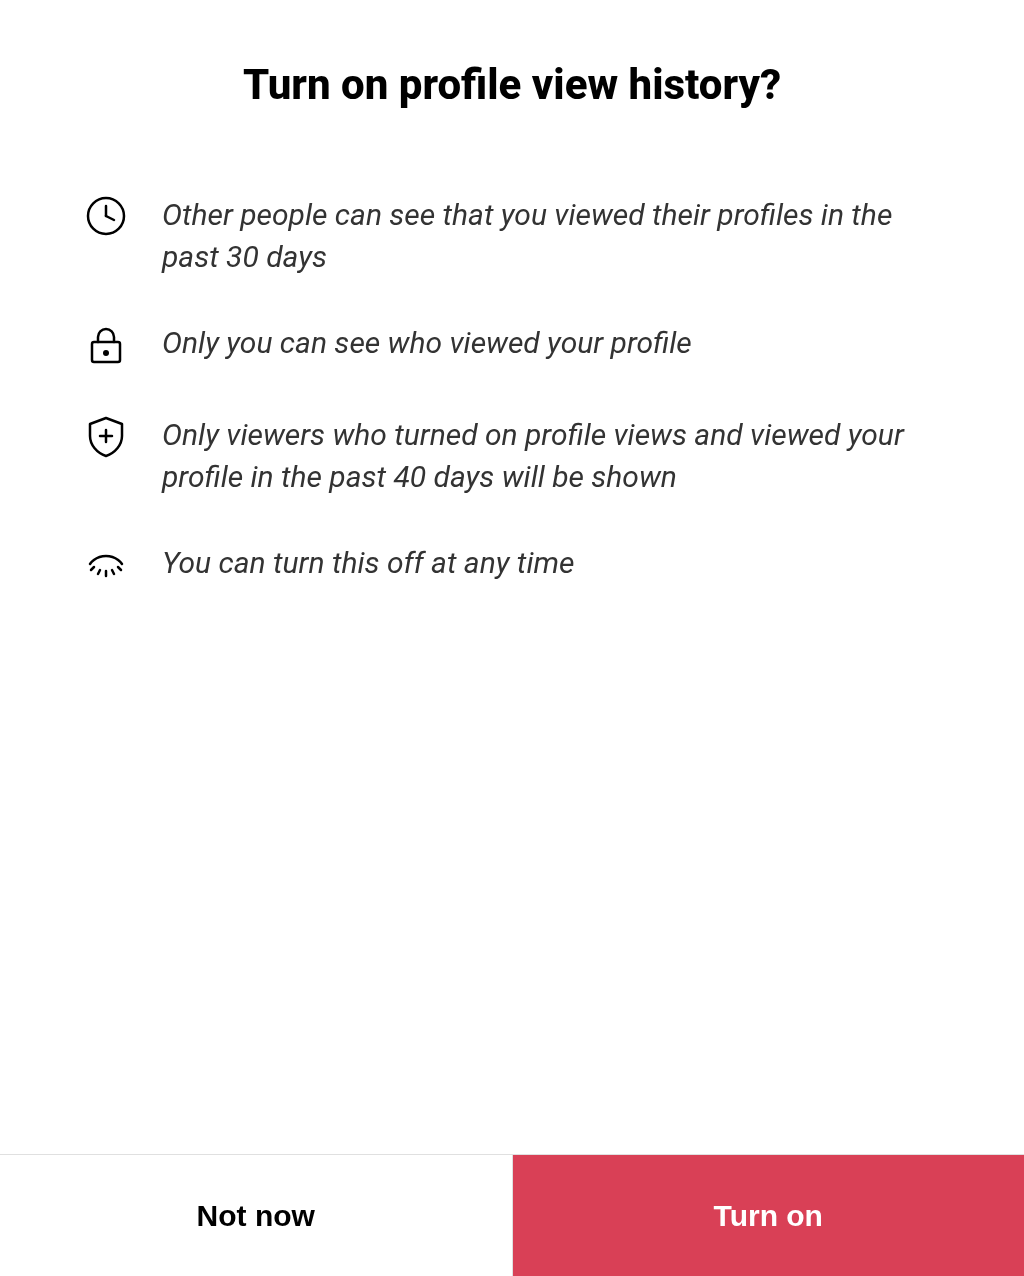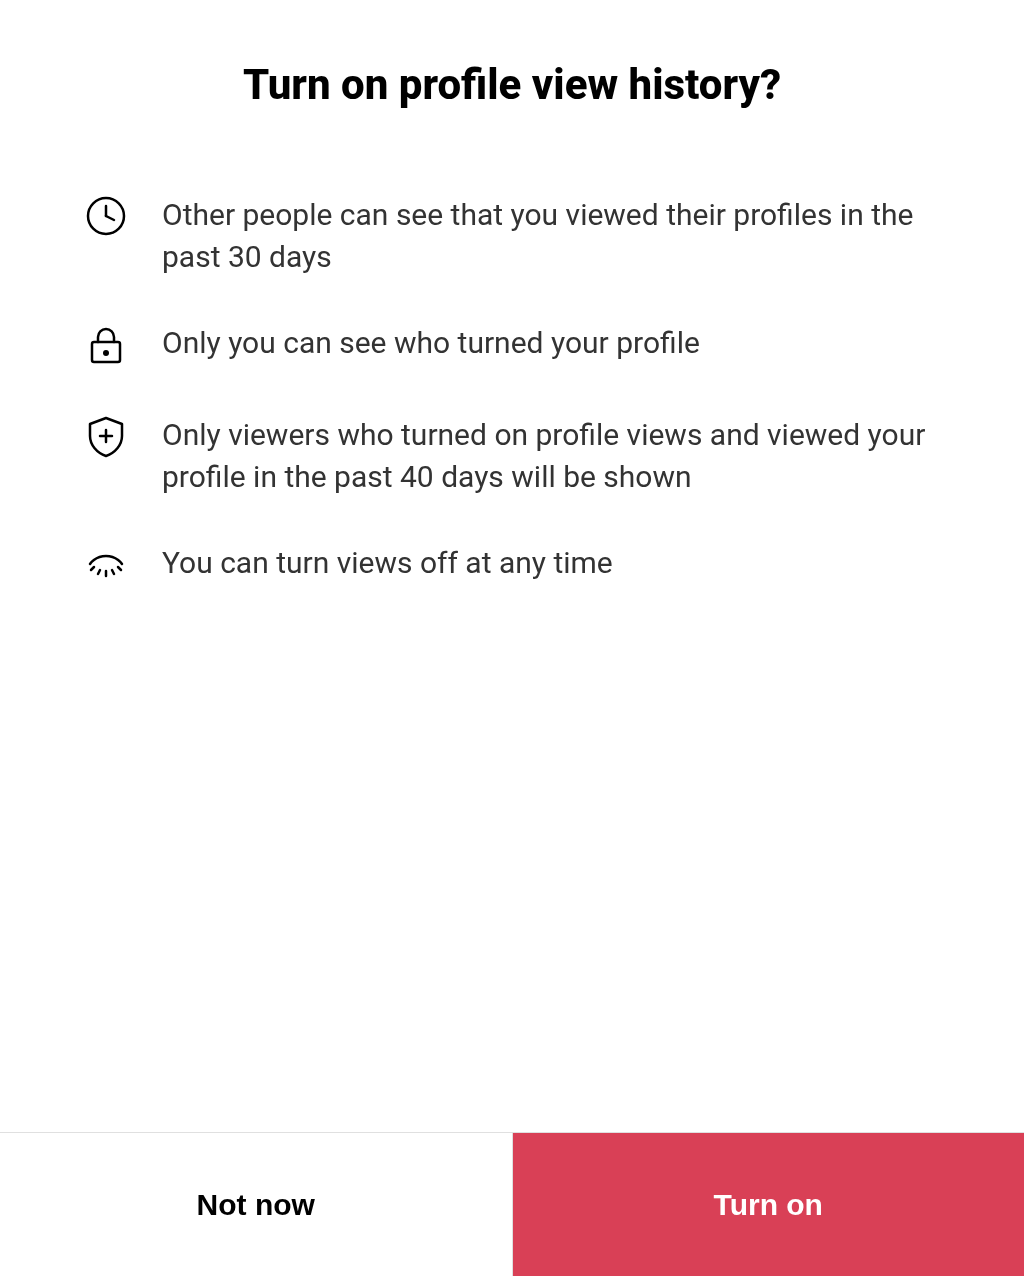--- a/index.html
+++ b/index.html
@@ -58,26 +58,27 @@
     .feature-icon svg {
       width: 44px;
       height: 44px;
     }
 
     .feature-text {
       font-size: 30px;
       color: #333333;
       line-height: 1.4;
       padding-top: 4px;
+      font-style: italic;
     }
 
     .bottom-buttons {
       display: flex;
       flex-direction: row;
-      height: 144px;
+      height: 122px;
       margin-top: auto;
       border-top: 1px solid #e0e0e0;
     }
 
     .btn-not-now {
       flex: 1;
       background: #ffffff;
       border: none;
       border-right: 1px solid #e0e0e0;
       font-size: 30px;
@@ -122,21 +123,21 @@
     </div>
 
     <div class="feature-item">
       <div class="feature-icon">
         <svg viewBox="0 0 44 44" fill="none" xmlns="http://www.w3.org/2000/svg">
           <rect x="8" y="20" width="28" height="20" rx="2" stroke="#000000" stroke-width="2.5" fill="none"></rect>
           <path d="M14 20V15C14 10.582 17.582 7 22 7C26.418 7 30 10.582 30 15V20" stroke="#000000" stroke-width="2.5" stroke-linecap="round" fill="none"></path>
           <circle cx="22" cy="31" r="3" fill="#000000"></circle>
         </svg>
       </div>
-      <p class="feature-text">Only you can see who turned your profile</p>
+      <p class="feature-text">Only you can see who viewed your profile</p>
     </div>
 
     <div class="feature-item">
       <div class="feature-icon">
         <svg viewBox="0 0 44 44" fill="none" xmlns="http://www.w3.org/2000/svg">
           <path d="M22 4L6 10V22C6 31 13 39 22 42C31 39 38 31 38 22V10L22 4Z" stroke="#000000" stroke-width="2.5" fill="none" stroke-linejoin="round"></path>
           <line x1="22" y1="16" x2="22" y2="28" stroke="#000000" stroke-width="2.5" stroke-linecap="round"></line>
           <line x1="16" y1="22" x2="28" y2="22" stroke="#000000" stroke-width="2.5" stroke-linecap="round"></line>
         </svg>
       </div>
@@ -148,21 +149,21 @@
         <svg viewBox="0 0 44 44" fill="none" xmlns="http://www.w3.org/2000/svg">
 
           <path d="M6 22C6 22 11 14 22 14C33 14 38 22 38 22" stroke="#000000" stroke-width="2.5" stroke-linecap="round" fill="none"></path>
           <path d="M10 25L7 28" stroke="#000000" stroke-width="2.5" stroke-linecap="round"></path>
           <path d="M16 28L14 32" stroke="#000000" stroke-width="2.5" stroke-linecap="round"></path>
           <path d="M22 29L22 34" stroke="#000000" stroke-width="2.5" stroke-linecap="round"></path>
           <path d="M28 28L30 32" stroke="#000000" stroke-width="2.5" stroke-linecap="round"></path>
           <path d="M34 25L37 28" stroke="#000000" stroke-width="2.5" stroke-linecap="round"></path>
         </svg>
       </div>
-      <p class="feature-text">You can turn views off at any time</p>
+      <p class="feature-text">You can turn this off at any time</p>
     </div>
 
   </div>
 </div>
 
 <div class="bottom-buttons">
   <button class="btn-not-now">Not now</button>
   <button class="btn-turn-on">Turn on</button>
 </div>
 

